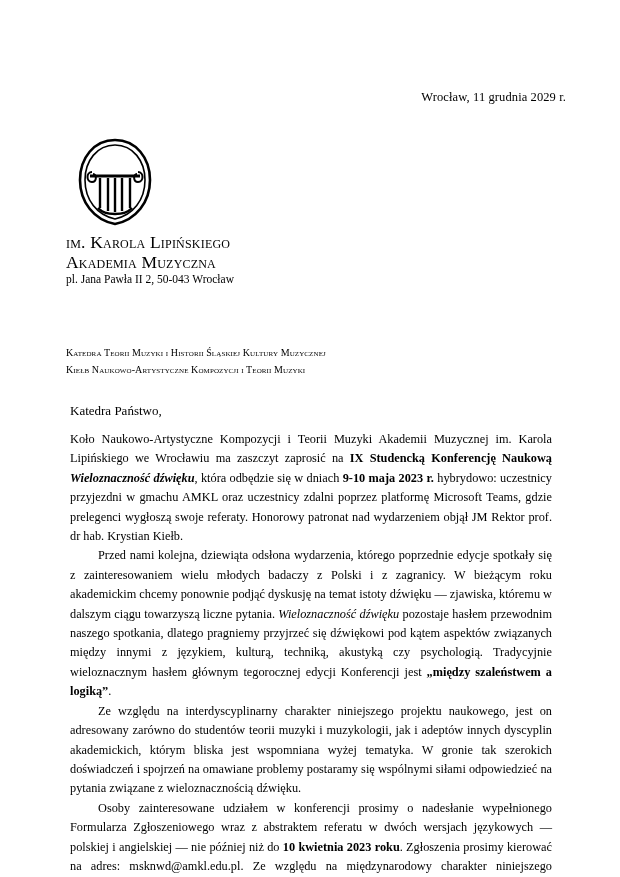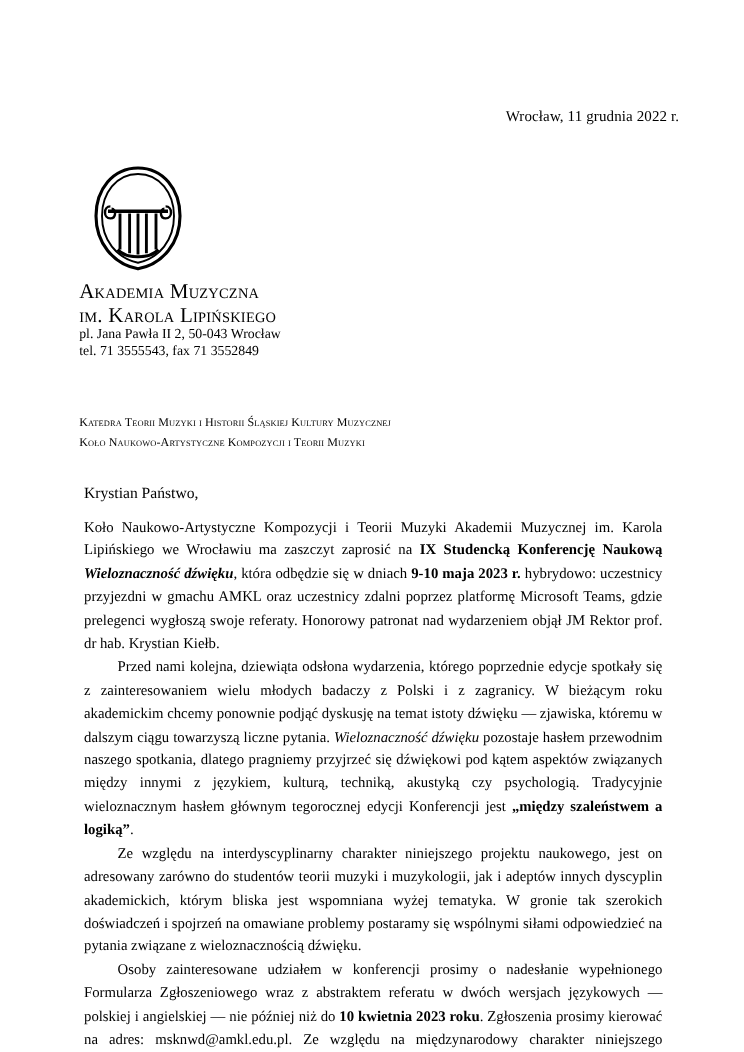--- a/index.html
+++ b/index.html
@@ -88,21 +88,21 @@
   .i { font-style: italic; }
   .bi { font-weight: bold; font-style: italic; }
   
   .sc { font-variant: small-caps; }
 </style>
 </head>
 <body>
 
 <div class="page">
 
-  <div class="date-line">Wrocław, 11 grudnia 2022 r.</div>
+  <div class="date-line">Wrocław, 11 grudnia 2029 r.</div>
 
   <div class="logo">
     <svg viewBox="0 0 86 96" width="86" height="96" aria-hidden="true">
       <g fill="none" stroke="#000" stroke-width="2.6">
 
         <path d="M43 8 C 22 8, 8 26, 8 48 C 8 70, 22 88, 43 92 C 64 88, 78 70, 78 48 C 78 26, 64 8, 43 8 Z"></path>
         <path d="M43 13 C 25 13, 13 29, 13 48 C 13 68, 25 83, 43 87 C 61 83, 73 68, 73 48 C 73 29, 61 13, 43 13 Z" stroke-width="1.6"></path>
 
         <path d="M20 40 C 14 40, 14 50, 20 50 C 25 50, 25 42, 21 42" stroke-width="2"></path>
         <path d="M66 40 C 72 40, 72 50, 66 50 C 61 50, 61 42, 65 42" stroke-width="2"></path>
@@ -114,32 +114,31 @@
         <path d="M43 46 L 43 80" stroke-width="2.4"></path>
         <path d="M50 46 L 50 79" stroke-width="2.4"></path>
         <path d="M58 46 L 58 76" stroke-width="2.4"></path>
 
         <path d="M26 76 C 33 84, 53 84, 60 76" stroke-width="2.6"></path>
       </g>
     </svg>
   </div>
 
   <div class="letterhead">
+    <div class="inst-name sc">im. Karola Lipińskiego</div>
     <div class="inst-name sc">Akademia Muzyczna</div>
-    <div class="inst-name sc">im. Karola Lipińskiego</div>
     <div class="addr">pl. Jana Pawła II 2, 50-043 Wrocław</div>
-    <div class="addr">tel. 71 3555543, fax 71 3552849</div>
   </div>
 
   <div class="dept">
     <div class="sc">Katedra Teorii Muzyki i Historii Śląskiej Kultury Muzycznej</div>
-    <div class="sc">Koło Naukowo-Artystyczne Kompozycji i Teorii Muzyki</div>
+    <div class="sc">Kiełb Naukowo-Artystyczne Kompozycji i Teorii Muzyki</div>
   </div>
 
-  <div class="salutation">Krystian Państwo,</div>
+  <div class="salutation">Katedra Państwo,</div>
 
   <div class="body-text">
     <p><span>Koło Naukowo-Artystyczne Kompozycji i Teorii Muzyki Akademii Muzycznej  im. Karola Lipińskiego we Wrocławiu ma zaszczyt zaprosić na </span><span class="b">IX Studencką Konferencję Naukową </span><span class="bi">Wieloznaczność dźwięku</span><span>, która odbędzie się w dniach </span><span class="b">9-10 maja 2023 r.</span><span> hybrydowo: uczestnicy przyjezdni w gmachu AMKL oraz uczestnicy zdalni poprzez platformę Microsoft Teams, gdzie prelegenci wygłoszą swoje referaty. Honorowy patronat nad wydarzeniem objął JM Rektor prof. dr hab. Krystian Kiełb.</span></p>
 
     <p class="ind"><span>Przed nami kolejna, dziewiąta odsłona wydarzenia, którego poprzednie edycje spotkały się z zainteresowaniem  wielu młodych badaczy z Polski i z zagranicy. W bieżącym roku akademickim chcemy ponownie podjąć dyskusję na temat istoty dźwięku — zjawiska, któremu w dalszym ciągu  towarzyszą liczne pytania. </span><span class="i">Wieloznaczność dźwięku</span><span> pozostaje hasłem przewodnim naszego  spotkania, dlatego pragniemy przyjrzeć się dźwiękowi pod kątem aspektów związanych między innymi z językiem, kulturą, techniką, akustyką czy psychologią. Tradycyjnie wieloznacznym hasłem głównym tegorocznej edycji Konferencji jest </span><span class="b">„między szaleństwem a logiką”</span><span>.</span></p>
 
     <p class="ind">Ze względu na interdyscyplinarny charakter niniejszego projektu naukowego, jest on adresowany zarówno do studentów teorii muzyki i muzykologii, jak i adeptów innych dyscyplin akademickich, którym bliska jest wspomniana wyżej tematyka. W gronie tak szerokich doświadczeń i spojrzeń na omawiane problemy postaramy się wspólnymi siłami odpowiedzieć na pytania związane z wieloznacznością dźwięku.</p>
 
     <p class="ind"><span>Osoby zainteresowane udziałem w konferencji prosimy o nadesłanie wypełnionego  Formularza Zgłoszeniowego wraz z abstraktem referatu w dwóch wersjach językowych — polskiej i angielskiej — nie później niż do </span><span class="b">10 kwietnia 2023 roku</span><span>. Zgłoszenia prosimy  kierować na adres: msknwd@amkl.edu.pl. Ze względu na międzynarodowy   charakter niniejszego wydarzenia, warunkiem uczestnictwa jest</span></p>
   </div>

